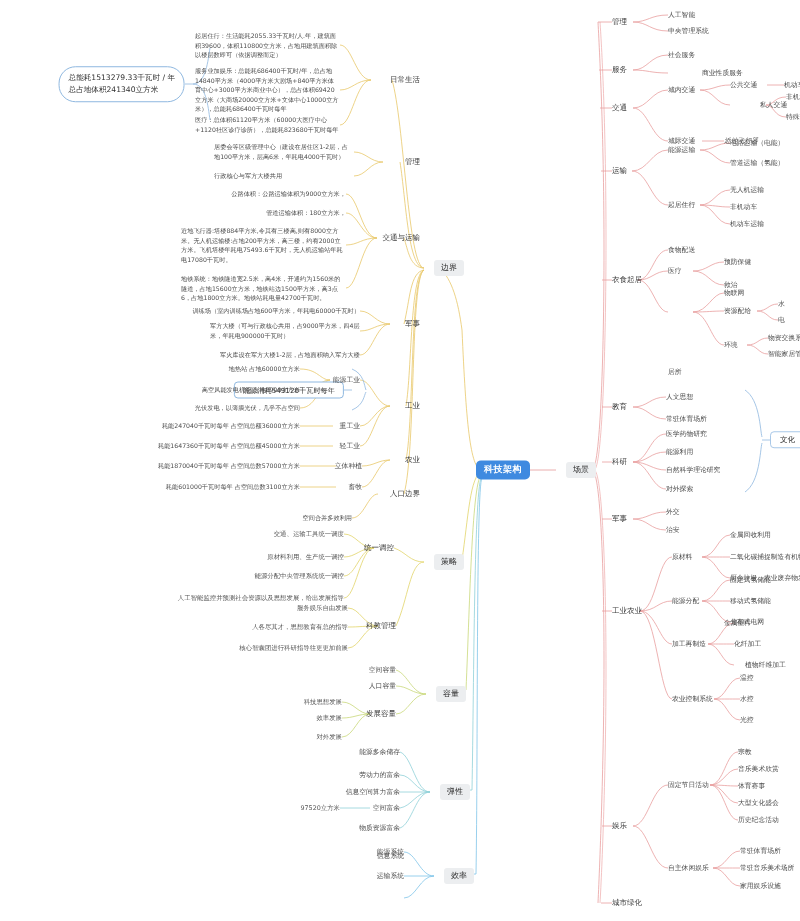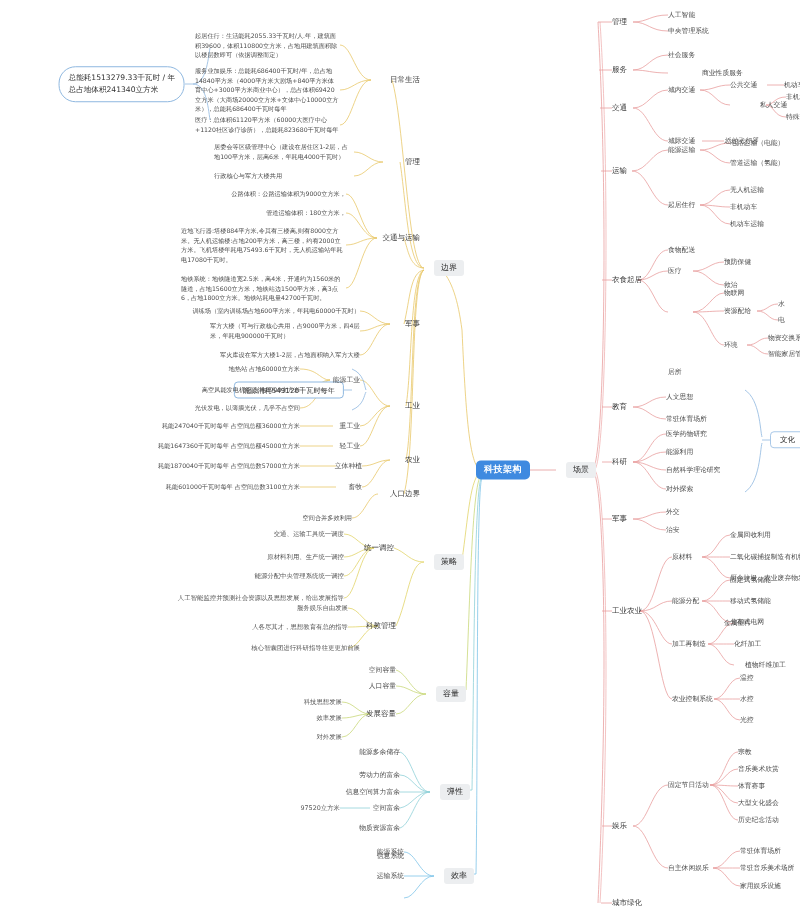--- a/index.html
+++ b/index.html
@@ -282,21 +282,21 @@
 
   <div class="node n-hub anchor-l" style="left:424px;top:562px;">策略</div>
   <div class="node n-cat anchor-r" style="left:394px;top:548px;">统一调控</div>
   <div class="node n-cat anchor-r" style="left:396px;top:626px;">科教管理</div>
   <div class="node n-leaf2 anchor-r" style="left:344px;top:534px;">交通、运输工具统一调度</div>
   <div class="node n-leaf2 anchor-r" style="left:344px;top:557px;">原材料利用、生产统一调控</div>
   <div class="node n-leaf2 anchor-r" style="left:344px;top:576px;">能源分配中央管理系统统一调控</div>
   <div class="node n-leaf2 anchor-r" style="left:344px;top:598px;">人工智能监控并预测社会资源以及思想发展，给出发展指导</div>
   <div class="node n-leaf2 anchor-r" style="left:348px;top:608px;">服务娱乐自由发展</div>
   <div class="node n-leaf2 anchor-r" style="left:348px;top:627px;">人各尽其才，思想教育有总的指导</div>
-  <div class="node n-leaf2 anchor-r" style="left:348px;top:648px;margin-left:12px;">核心智囊团进行科研指导往更更加前展</div>
+  <div class="node n-leaf2 anchor-r" style="left:348px;top:648px;">核心智囊团进行科研指导往更更加前展</div>
 
   <div class="node n-hub anchor-l" style="left:426px;top:694px;">容量</div>
   <div class="node n-leaf anchor-r" style="left:396px;top:670px;">空间容量</div>
   <div class="node n-leaf anchor-r" style="left:396px;top:686px;">人口容量</div>
   <div class="node n-cat anchor-r" style="left:396px;top:714px;text-align:right;">发展容量</div>
   <div class="node n-leaf2 anchor-r" style="left:342px;top:702px;">科技思想发展</div>
   <div class="node n-leaf2 anchor-r" style="left:342px;top:718px;">效率发展</div>
   <div class="node n-leaf2 anchor-r" style="left:342px;top:737px;">对外发展</div>
 
   <div class="node n-hub anchor-l" style="left:430px;top:792px;">弹性</div>

